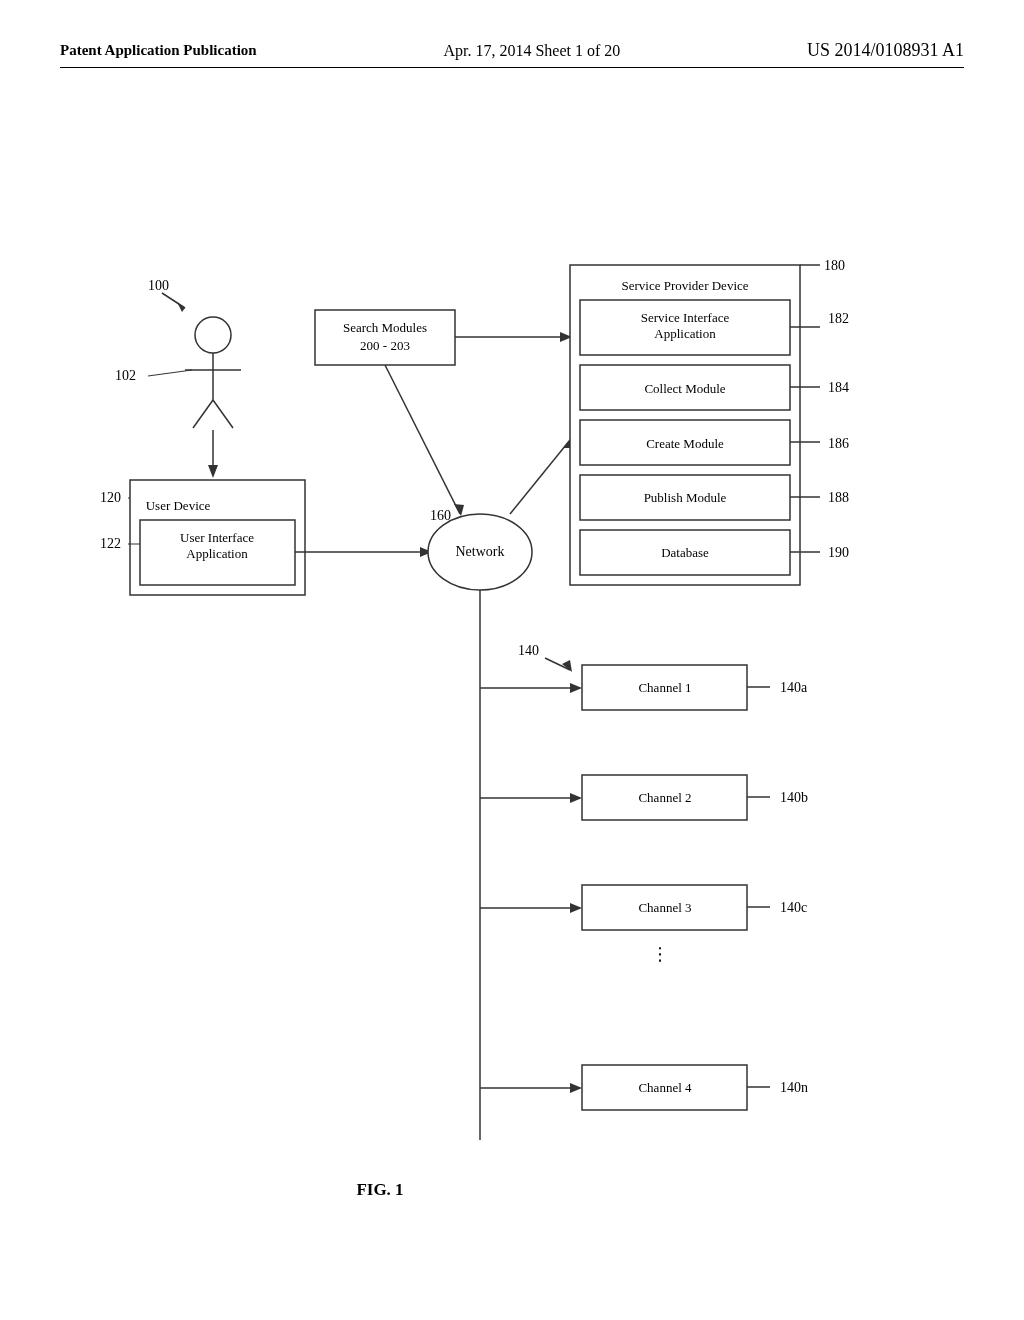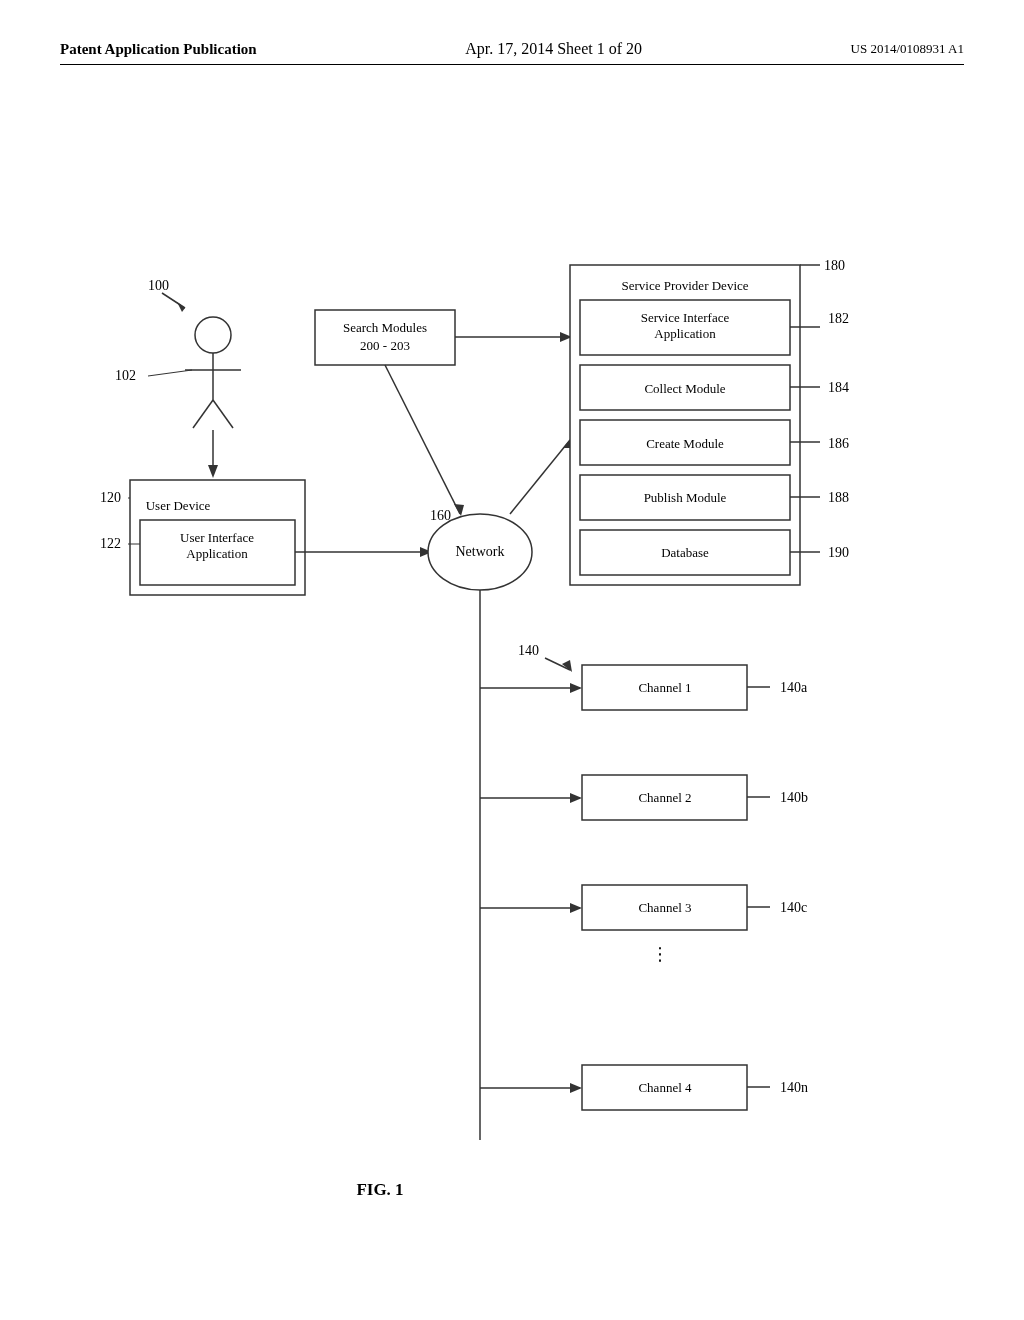--- a/index.html
+++ b/index.html
@@ -30,21 +30,21 @@
       padding-bottom: 6px;
     }
     .header-left {
       font-size: 15px;
       font-weight: bold;
     }
     .header-center {
       font-size: 16px;
     }
     .header-right {
-      font-size: 13px;
+      font-size: 18px;
     }
   </style>
 </head>
 <body>
 
 <div class="page">
 
   <div class="header">
     <span class="header-left">Patent Application Publication</span>
     <span class="header-center">Apr. 17, 2014  Sheet 1 of 20</span>

